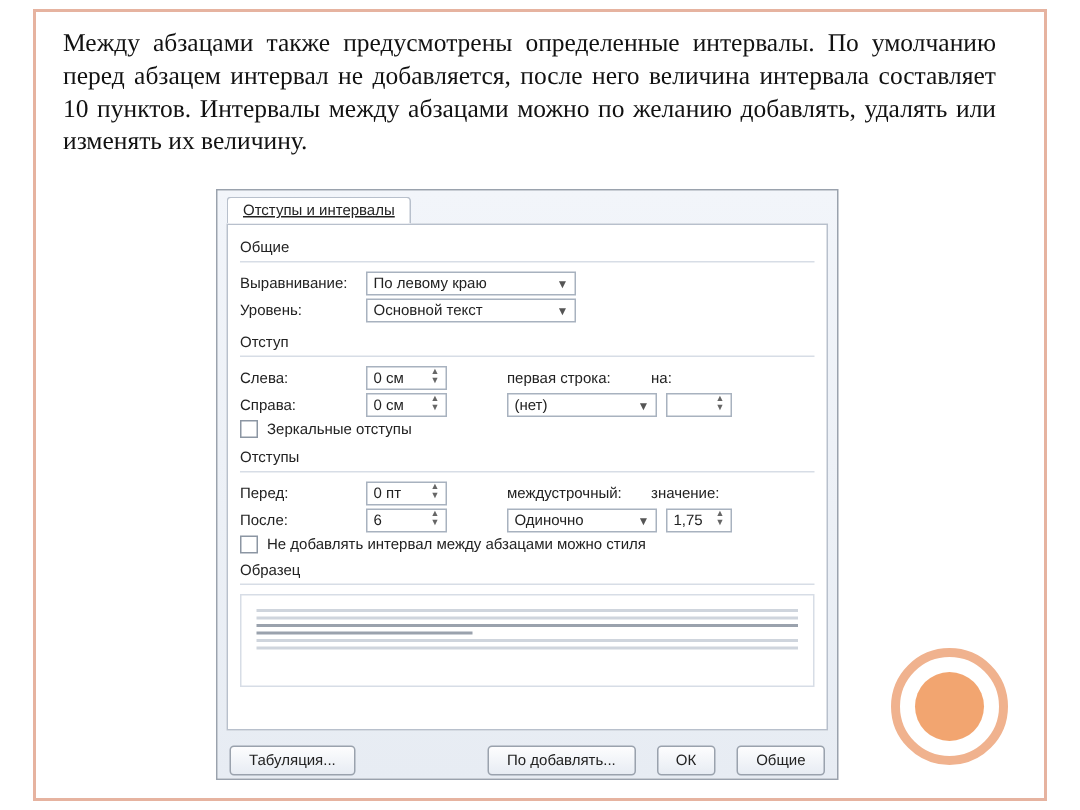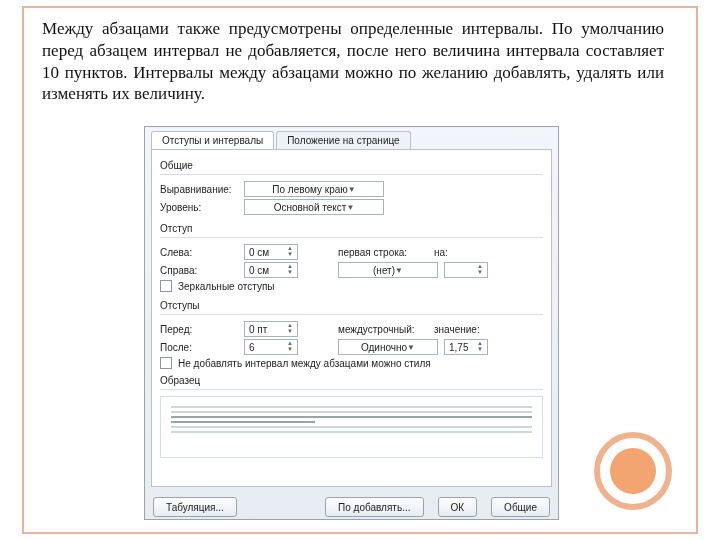--- a/index.html
+++ b/index.html
@@ -53,20 +53,21 @@
     margin-left: 3px;
     display: flex; align-items: center; justify-content: center;
     font-size: 9px;
     border-radius: 2px;
   }
   .winbtn.close { background: #d9818b; border-color: #b85a63; color:#fff; font-weight:bold;}
   .tabs {
     display: flex;
     gap: 2px;
     padding: 4px 6px 0 6px;
+    text-decoration: underline;
   }
   .tab {
     padding: 3px 10px;
     border: 1px solid #b8c0cc;
     border-bottom: none;
     background: #eef2f8;
     font-size: 10px;
     border-radius: 3px 3px 0 0;
   }
   .tab.active { background: #fff; }
@@ -83,21 +84,21 @@
   .row { display: flex; align-items: center; gap: 6px; margin: 2px 0; font-size: 10px;}
   .row .lab { width: 78px; color: #222;}
   .combo, .numbox {
     border: 1px solid #a8b2bf;
     background: #fff;
     height: 16px;
     display: flex; align-items: center;
     padding: 0 4px;
     font-size: 10px;
   }
-  .combo { width: 140px; justify-content: center;}
+  .combo { width: 140px; justify-content: space-between;}
   .combo .ar { font-size: 8px; color:#555;}
   .numbox { width: 54px; justify-content: space-between;}
   .spin { display:flex; flex-direction:column; line-height:5px; font-size:6px; color:#666; margin-left:3px;}
   .spin span{height:6px;}
   .chk {
     width: 12px; height: 12px; border:1px solid #8c96a3; background:#fff;
   }
   .preview {
     border: 1px solid #d7dde6;
     height: 62px;
@@ -143,21 +144,20 @@
 </style>
 </head>
 <body>
 
 <div class="slide">
   <p class="paragraph">Между абзацами также предусмотрены определенные интервалы. По умолчанию перед абзацем интервал не добавляется, после него величина интервала составляет 10 пунктов. Интервалы между абзацами можно по желанию добавлять, удалять или изменять их величину.</p>
 
   <div class="dialog">
     <div class="tabs">
       <div class="tab active">Отступы и интервалы</div>
-      <div class="tab">Положение на странице</div>
     </div>
     <div class="tabbody">
       <div class="group-title">Общие</div>
       <div class="hr"></div>
       <div class="row">
         <span class="lab">Выравнивание:</span>
         <div class="combo">
           <span>По левому краю</span>
           <span class="ar">▼</span>
         </div>

